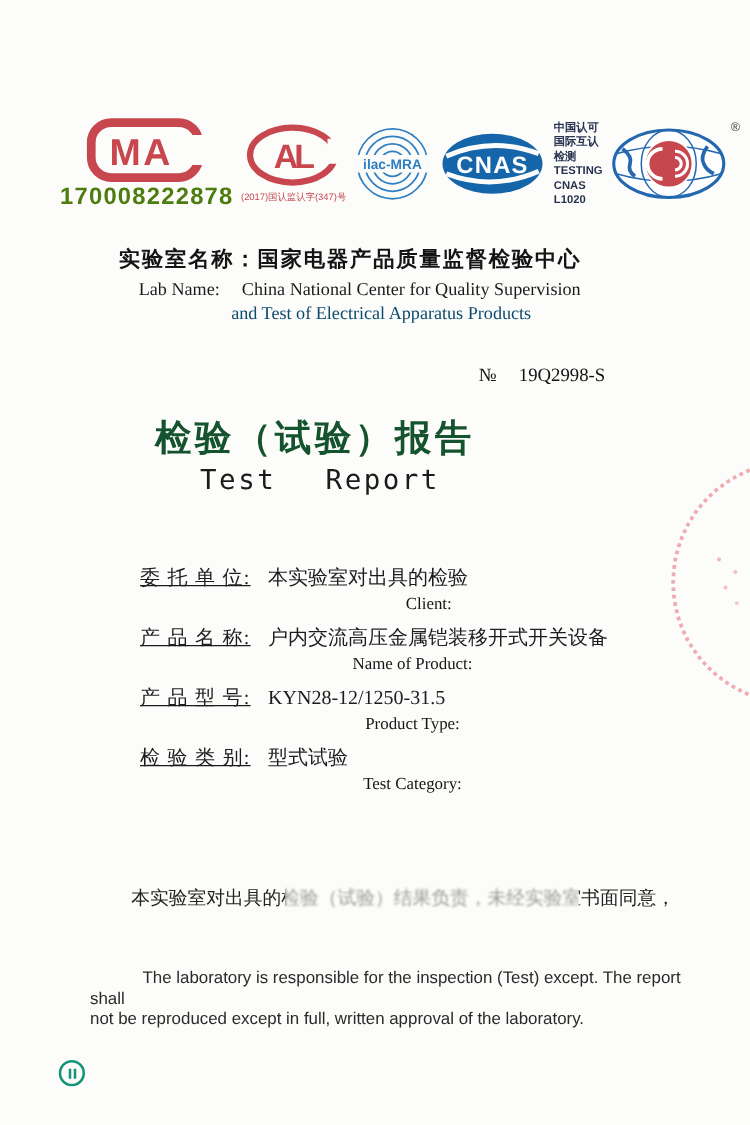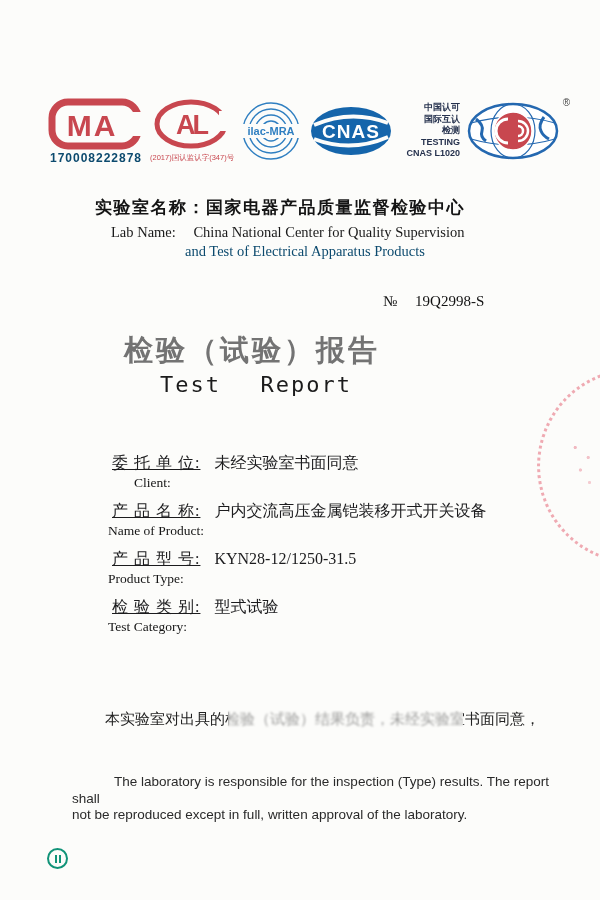--- a/index.html
+++ b/index.html
@@ -6,52 +6,52 @@
   .page{
     position:relative;width:600px;height:900px;margin:0 auto;
     background:#fcfcfa;overflow:hidden;
     font-family:"Liberation Serif",serif;color:#1d1d1f;
   }
   
   .logos-row{position:absolute;top:90px;left:48px;width:512px;height:82px;
     display:flex;align-items:center;gap:6px;}
   .logo-col{display:flex;flex-direction:column;align-items:center;}
   .cma-number{font-family:"Liberation Sans",sans-serif;font-weight:bold;
-    font-size:12px;letter-spacing:1px;color:#0c4a6e;margin-top:1px;}
+    font-size:19px;letter-spacing:1px;color:#4d7c0f;margin-top:1px;}
   .cal-caption{font-family:"Liberation Sans",sans-serif;font-size:7.5px;
     color:#c8474f;margin-top:4px;white-space:nowrap;}
   .cnas-caption{font-family:"Liberation Sans",sans-serif;font-weight:bold;
-    font-size:9px;line-height:11.5px;color:#26324e;text-align:right;width:66px;}
+    font-size:9px;line-height:11.5px;color:#26324e;text-align:left;width:66px;}
   .cqc-wrap{position:relative;}
   .cqc-reg{position:absolute;top:-4px;right:-10px;font-family:"Liberation Sans",sans-serif;
     font-size:10px;color:#444;}
   
   .lab-block{position:absolute;top:196px;left:95px;width:460px;}
   .lab-cn{font-family:"Liberation Sans",sans-serif;font-weight:bold;
     font-size:17px;letter-spacing:1.5px;color:#141414;}
   .lab-en-row{margin-top:5px;margin-left:16px;font-size:14.5px;color:#1a1a1a;}
   .lab-en-row .lab-en-label{margin-right:14px;}
   .lab-en-line2{margin-top:2px;margin-left:90px;font-size:14.5px;color:#0c4a6e;}
   
   .report-no{position:absolute;top:293px;left:383px;font-size:15px;color:#111;}
   .report-no .no-label{margin-right:14px;}
   
   .title-cn{position:absolute;top:331px;left:0;width:504px;text-align:center;
     font-family:"Liberation Sans",sans-serif;font-weight:600;font-size:29px;
-    letter-spacing:3px;color:#737373;}
+    letter-spacing:3px;color:#14532d;}
   .title-en{position:absolute;top:372px;left:0;width:512px;text-align:center;
     font-family:"DejaVu Sans Mono",monospace;font-size:22px;letter-spacing:2px;
     word-spacing:1.1em;color:#1b1b1b;}
   
   .fields{position:absolute;top:452px;left:112px;width:440px;}
   .field-row{margin-bottom:9px;}
   .field-cnline{font-size:16px;line-height:21px;white-space:nowrap;}
   .field-label-cn{letter-spacing:1px;margin-right:10px;color:#1c1c1e;text-decoration:underline;}
   .field-value{color:#1c1c1e;}
-  .field-enline{font-size:13.5px;line-height:17px;color:#151515;margin-top:1px;}
+  .field-enline{font-size:13.5px;line-height:17px;color:#151515;margin-top:1px;text-align:center;}
   .field-row:nth-child(1) .field-enline{margin-left:22px;}
   .field-row:nth-child(n+2) .field-enline{margin-left:-4px;}
   
   .disclaimer-cn{position:absolute;top:708px;left:67px;width:485px;
     font-size:15px;line-height:22.5px;color:#222;}
   .disclaimer-cn .dc-line1{text-indent:38px;}
   .smudge{position:absolute;top:710px;left:228px;width:235px;height:21px;
     background:rgba(252,252,250,0.55);backdrop-filter:blur(1px);pointer-events:none;}
   .disclaimer-en{position:absolute;top:774px;left:72px;width:478px;
     font-family:"Liberation Sans",sans-serif;font-size:13.5px;line-height:16.5px;color:#2a2a2a;}
@@ -159,21 +159,21 @@
   </div>
 
   <div class="title-cn">检验（试验）报告</div>
   <div class="title-en">Test Report</div>
 
   <div class="fields">
 
     <div class="field-row">
       <div class="field-cnline">
         <span class="field-label-cn">委 托 单 位:</span>
-        <span class="field-value">未经实验室书面同意</span>
+        <span class="field-value">本实验室对出具的检验</span>
       </div>
       <div class="field-enline">Client:</div>
     </div>
 
     <div class="field-row">
       <div class="field-cnline">
         <span class="field-label-cn">产 品 名 称:</span>
         <span class="field-value">户内交流高压金属铠装移开式开关设备</span>
       </div>
       <div class="field-enline">Name of Product:</div>
@@ -195,21 +195,21 @@
       <div class="field-enline">Test Category:</div>
     </div>
   </div>
 
   <div class="disclaimer-cn">
     <div class="dc-line1">本实验室对出具的检验（试验）结果负责，未经实验室书面同意，</div>
   </div>
   <div class="smudge"></div>
 
   <div class="disclaimer-en">
-    <div class="de-line1">The laboratory is responsible for the inspection (Type) results. The report shall</div>
+    <div class="de-line1">The laboratory is responsible for the inspection (Test) except. The report shall</div>
     <div>not be reproduced except in full, written approval of the laboratory.</div>
   </div>
 
   <div class="stamp"></div>
   <div class="stamp-specks"></div>
 
   <div class="green-mark">
       <i></i>
       <i></i>
     </div>

